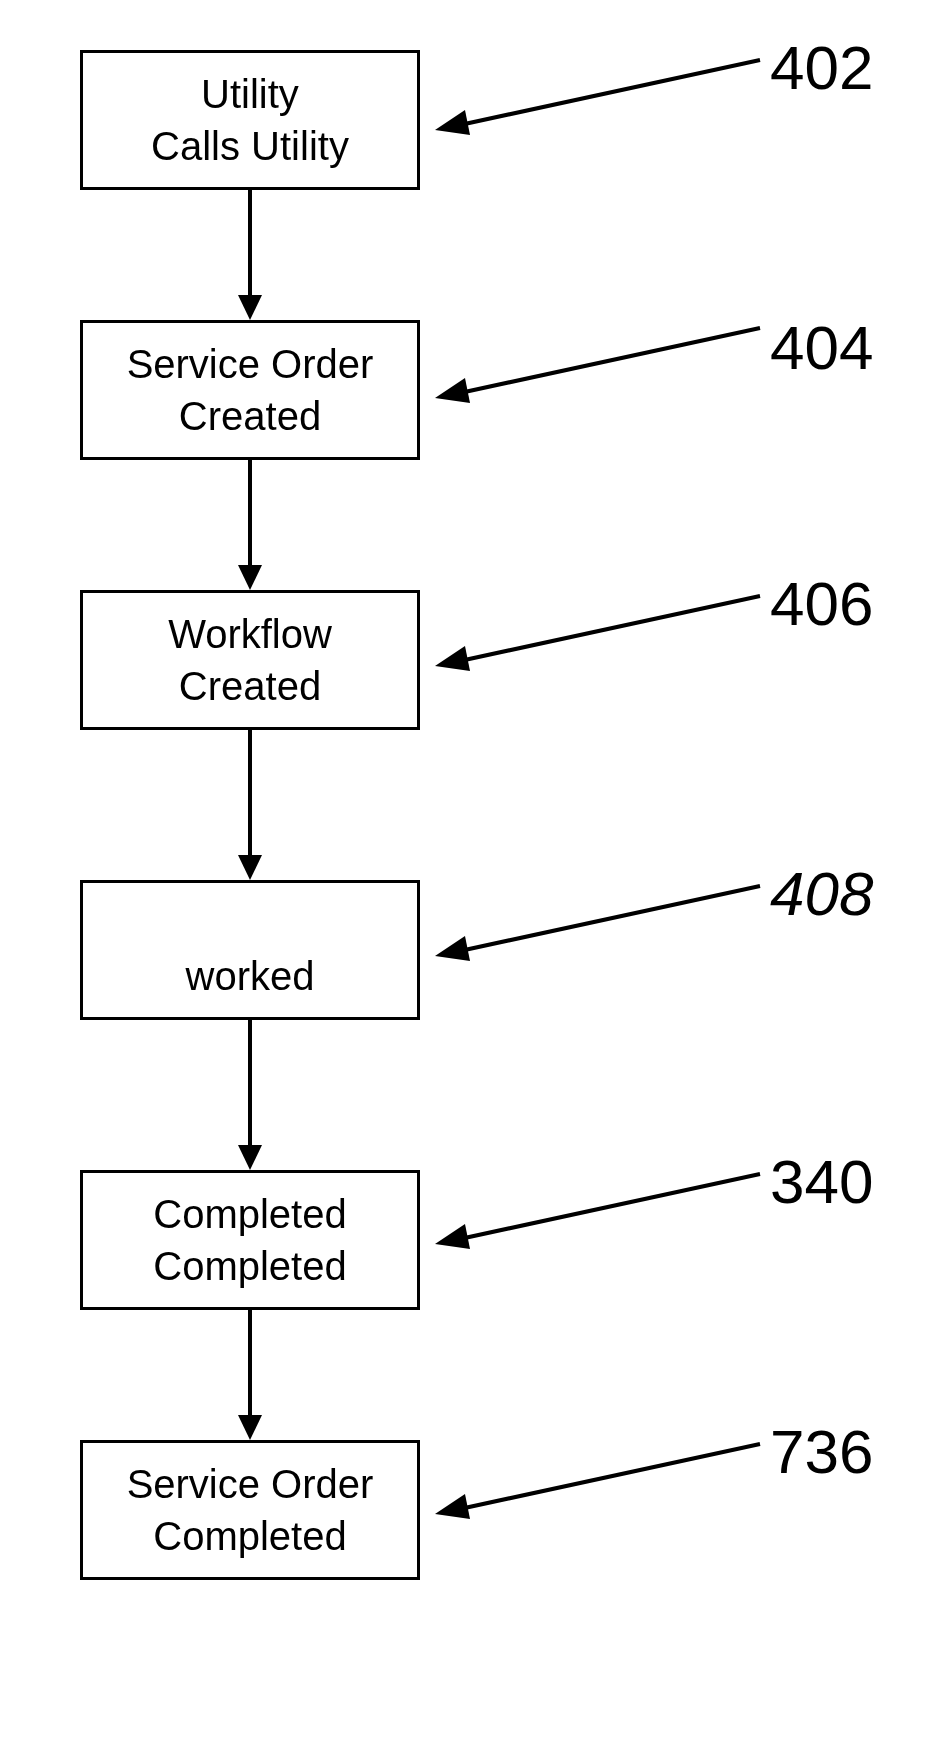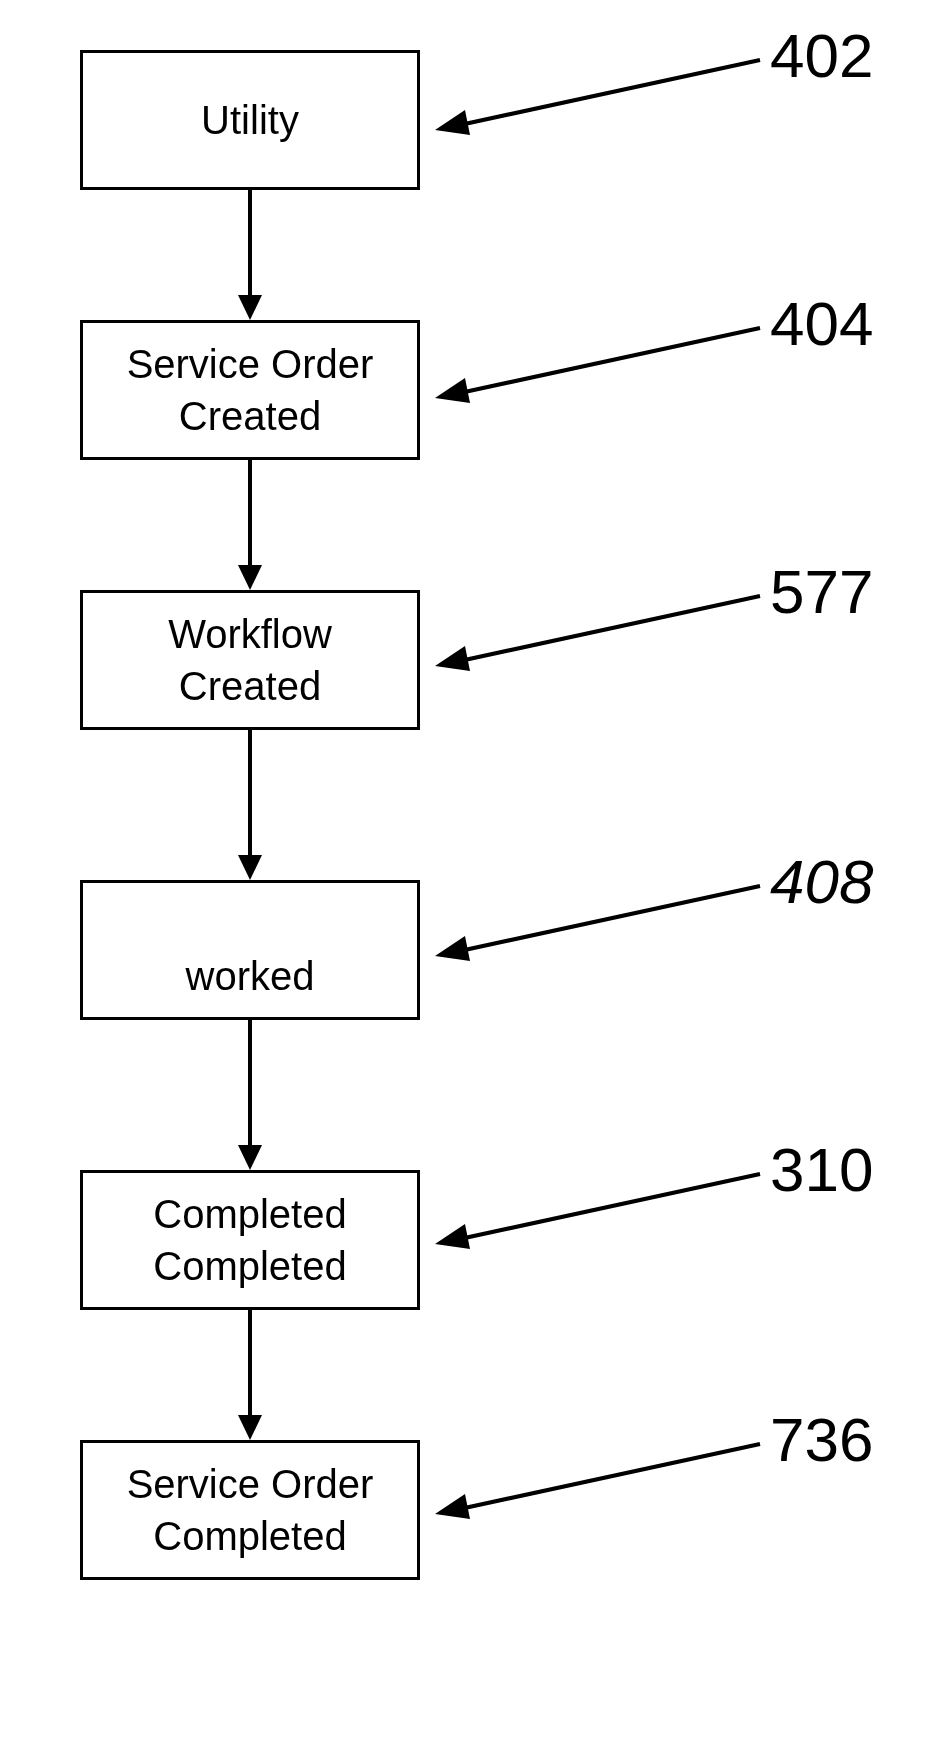--- a/index.html
+++ b/index.html
@@ -31,33 +31,35 @@
     }
     .connector {
       width: 340px;
       display: flex;
       justify-content: center;
     }
     .ref-label {
       position: absolute;
       font-size: 62px;
       font-weight: normal;
+      margin-top: 12px;
     }
     .ref-arrow {
       position: absolute;
     }
   </style>
 </head>
 <body>
 
 <div class="flowchart">
 
   <div class="node-box">
     <div>
       <span>Utility</span><br>
+      <span>Calls Utility</span>
     </div>
   </div>
   <div class="connector">
     <svg width="40" height="130">
       <line x1="20" y1="0" x2="20" y2="110" stroke="black" stroke-width="4"></line>
       <polygon points="20,130 8,105 32,105" fill="black"></polygon>
     </svg>
   </div>
 
   <div class="node-box">
@@ -120,39 +122,39 @@
   </div>
 
 </div>
 
 <div class="ref-label" style="left:770px; top:20px;">402</div>
 <svg class="ref-arrow" style="left:430px; top:55px;" width="340" height="90">
   <line x1="330" y1="5" x2="30" y2="70" stroke="black" stroke-width="4"></line>
   <polygon points="5,75 35,55 40,80" fill="black"></polygon>
 </svg>
 
-<div class="ref-label" style="left:770px; top:288px;">404</div>
+<div class="ref-label" style="left:770px; top:300px;">404</div>
 <svg class="ref-arrow" style="left:430px; top:323px;" width="340" height="90">
   <line x1="330" y1="5" x2="30" y2="70" stroke="black" stroke-width="4"></line>
   <polygon points="5,75 35,55 40,80" fill="black"></polygon>
 </svg>
 
-<div class="ref-label" style="left:770px; top:556px;">577</div>
+<div class="ref-label" style="left:770px; top:556px;">406</div>
 <svg class="ref-arrow" style="left:430px; top:591px;" width="340" height="90">
   <line x1="330" y1="5" x2="30" y2="70" stroke="black" stroke-width="4"></line>
   <polygon points="5,75 35,55 40,80" fill="black"></polygon>
 </svg>
 
 <div class="ref-label" style="left:770px; top:846px;font-style:italic;">408</div>
 <svg class="ref-arrow" style="left:430px; top:881px;" width="340" height="90">
   <line x1="330" y1="5" x2="30" y2="70" stroke="black" stroke-width="4"></line>
   <polygon points="5,75 35,55 40,80" fill="black"></polygon>
 </svg>
 
-<div class="ref-label" style="left:770px; top:1134px;">310</div>
+<div class="ref-label" style="left:770px; top:1134px;">340</div>
 <svg class="ref-arrow" style="left:430px; top:1169px;" width="340" height="90">
   <line x1="330" y1="5" x2="30" y2="70" stroke="black" stroke-width="4"></line>
   <polygon points="5,75 35,55 40,80" fill="black"></polygon>
 </svg>
 
 <div class="ref-label" style="left:770px; top:1404px;">736</div>
 <svg class="ref-arrow" style="left:430px; top:1439px;" width="340" height="90">
   <line x1="330" y1="5" x2="30" y2="70" stroke="black" stroke-width="4"></line>
   <polygon points="5,75 35,55 40,80" fill="black"></polygon>
 </svg>

